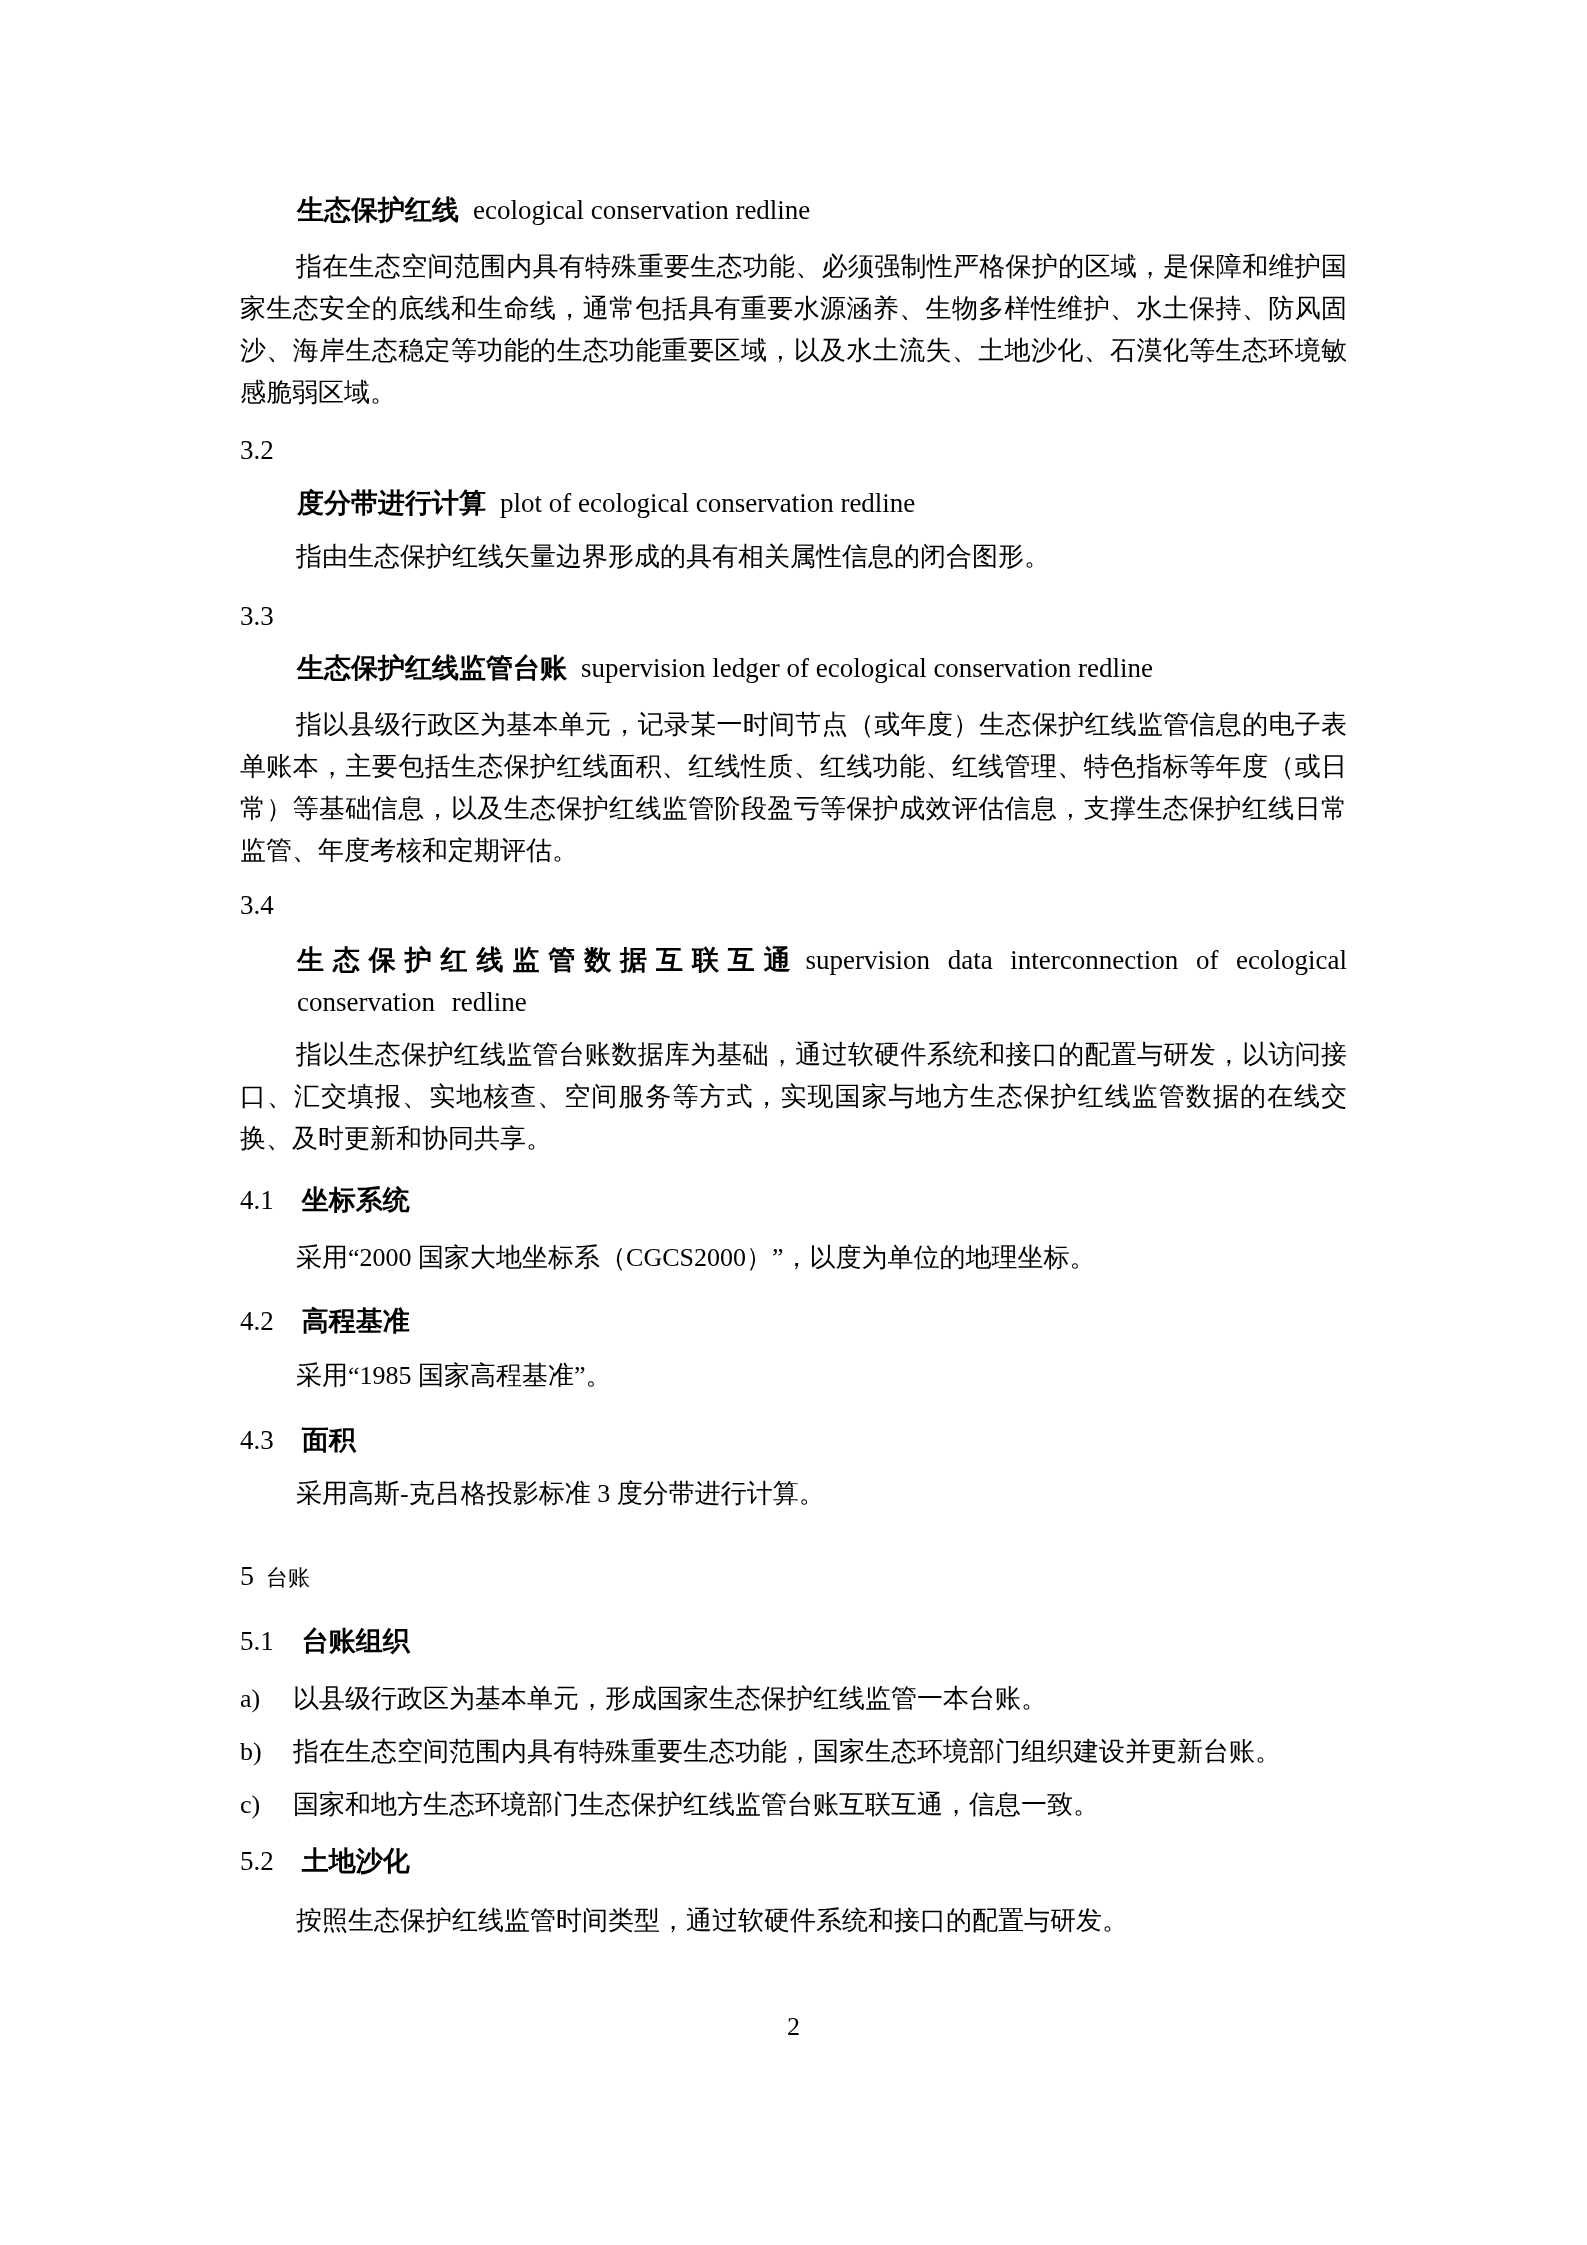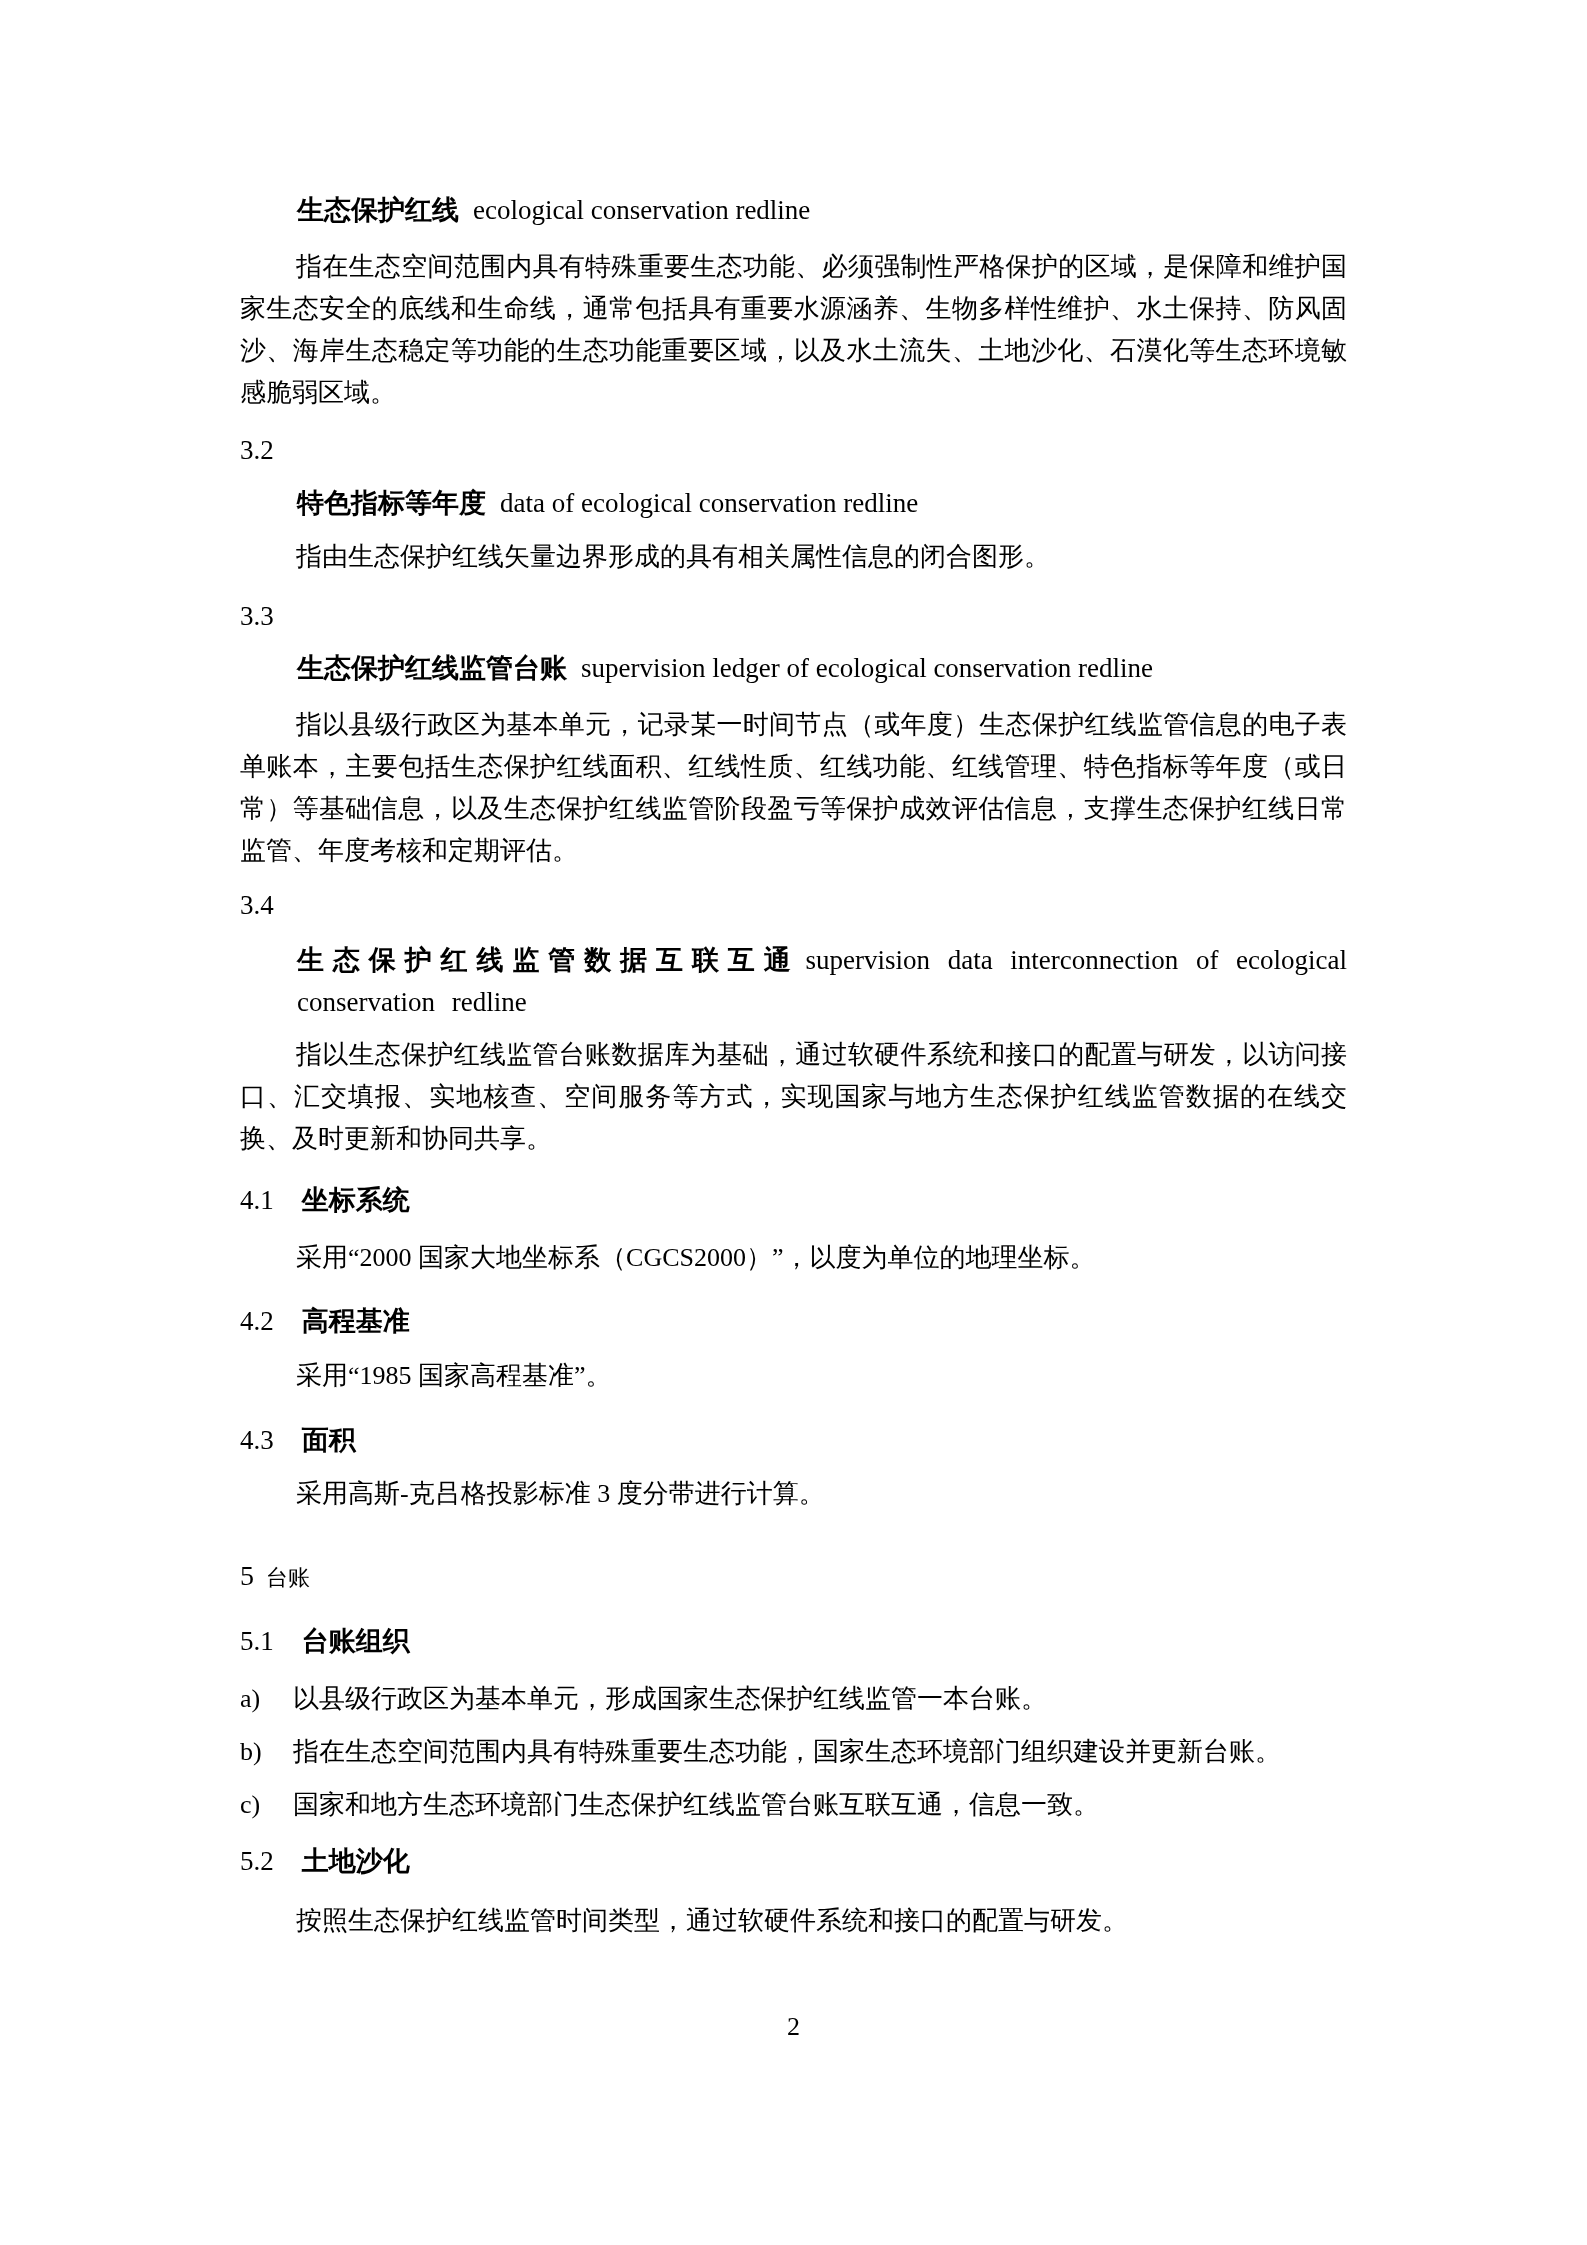--- a/index.html
+++ b/index.html
@@ -110,21 +110,21 @@
 </head>
 <body>
 
 <div class="page">
   <div class="content">
 
     <p class="term-head" style="margin-top:189px"><span class="term-zh">生态保护红线</span><span class="term-en">ecological conservation redline</span></p>
     <p class="para" style="margin-top:15px">指在生态空间范围内具有特殊重要生态功能、必须强制性严格保护的区域，是保障和维护国家生态安全的底线和生命线，通常包括具有重要水源涵养、生物多样性维护、水土保持、防风固沙、海岸生态稳定等功能的生态功能重要区域，以及水土流失、土地沙化、石漠化等生态环境敏感脆弱区域。</p>
 
     <p class="clause-num" style="margin-top:15px">3.2</p>
-    <p class="term-head" style="margin-top:11px"><span class="term-zh">特色指标等年度</span><span class="term-en">data of ecological conservation redline</span></p>
+    <p class="term-head" style="margin-top:11px"><span class="term-zh">度分带进行计算</span><span class="term-en">plot of ecological conservation redline</span></p>
     <p class="para" style="margin-top:12px">指由生态保护红线矢量边界形成的具有相关属性信息的闭合图形。</p>
 
     <p class="clause-num" style="margin-top:17px">3.3</p>
     <p class="term-head" style="margin-top:10px"><span class="term-zh">生态保护红线监管台账</span><span class="term-en">supervision ledger of ecological conservation redline</span></p>
     <p class="para" style="margin-top:15px">指以县级行政区为基本单元，记录某一时间节点（或年度）生态保护红线监管信息的电子表单账本，主要包括生态保护红线面积、红线性质、红线功能、红线管理、特色指标等年度（或日常）等基础信息，以及生态保护红线监管阶段盈亏等保护成效评估信息，支撑生态保护红线日常监管、年度考核和定期评估。</p>
 
     <p class="clause-num" style="margin-top:12px">3.4</p>
     <p class="term-head justified" style="margin-top:13px"><span class="term-zh">生态保护红线监管数据互联互通</span><span class="term-en">supervision data interconnection of ecological conservation redline</span></p>
     <p class="para" style="margin-top:11px">指以生态保护红线监管台账数据库为基础，通过软硬件系统和接口的配置与研发，以访问接口、汇交填报、实地核查、空间服务等方式，实现国家与地方生态保护红线监管数据的在线交换、及时更新和协同共享。</p>
 

